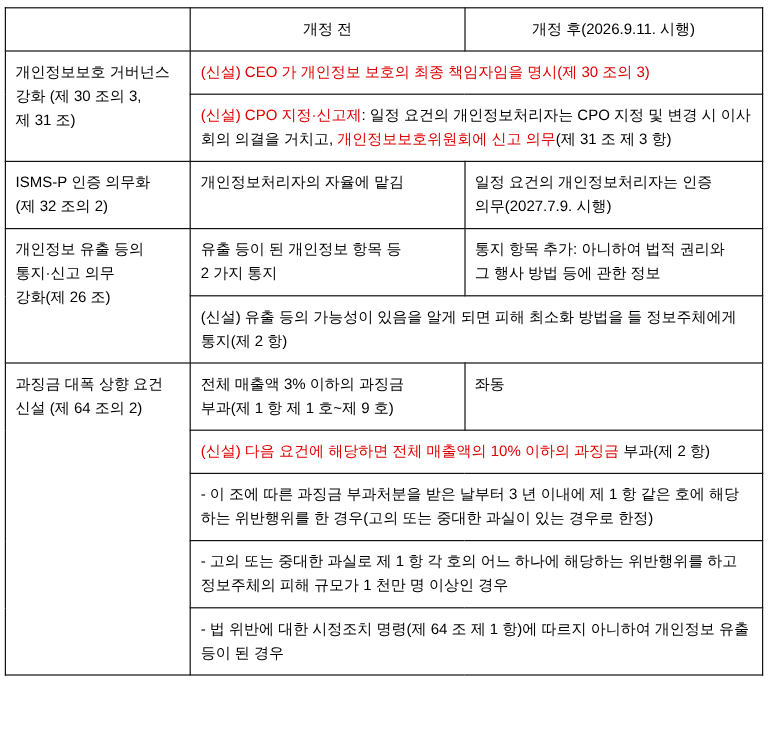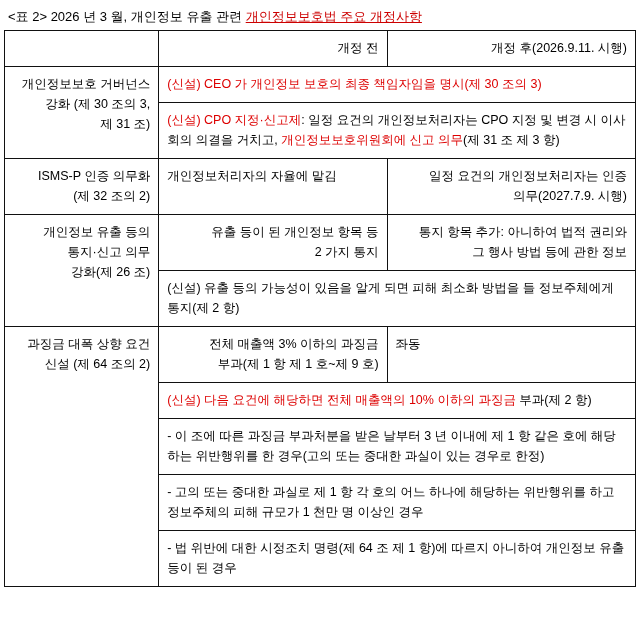--- a/index.html
+++ b/index.html
@@ -41,48 +41,45 @@
     table-layout: fixed;
   }
   table.main td {
     border: 1px solid #111111;
     vertical-align: top;
     padding: 7px 8px 8px 8px;
     line-height: 20px;
     font-size: 12.5px;
   }
   td.hdr {
-    text-align: right;
+    text-align: center;
     vertical-align: middle;
     padding: 8px 4px;
     margin-top: 36px;
   }
   td.rowlabel {
     vertical-align: top;
   }
   .red {
     color: #dd0000;
     text-align: right;
   }
   .blk {
     color: #000000;
   }
   .col1 { width: 154px; }
   .col2 { width: 228px; }
   .col3 { width: 248px; }
-  .line { display: block; text-align: right; }
+  .line { display: block; }
 </style>
 </head>
 <body>
 
 <div class="page">
 
-  <div class="caption">
-    <span class="plain">&lt;표 2&gt; 2026 년 3 월, 개인정보 유출 관련 </span><span class="accent">개인정보보호법 주요 개정사항</span>
-  </div>
 
   <table class="main">
     <colgroup>
       <col class="col1">
       <col class="col2">
       <col class="col3">
     </colgroup>
     <tbody>
 
       <tr>

